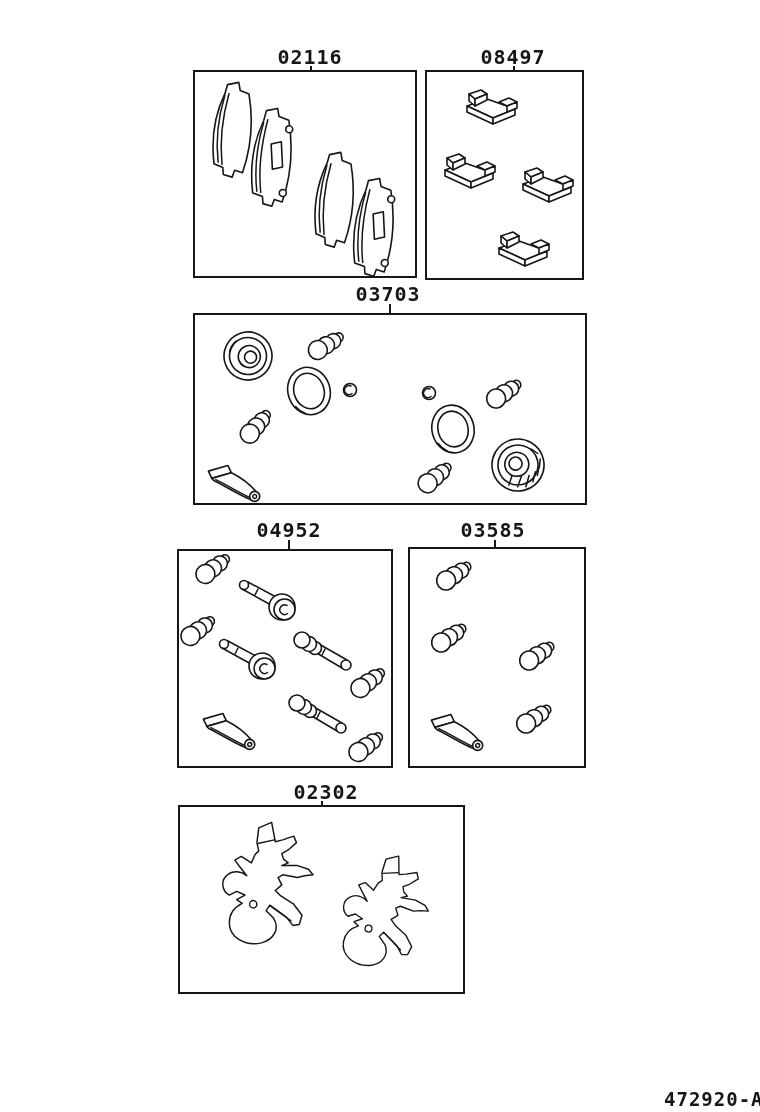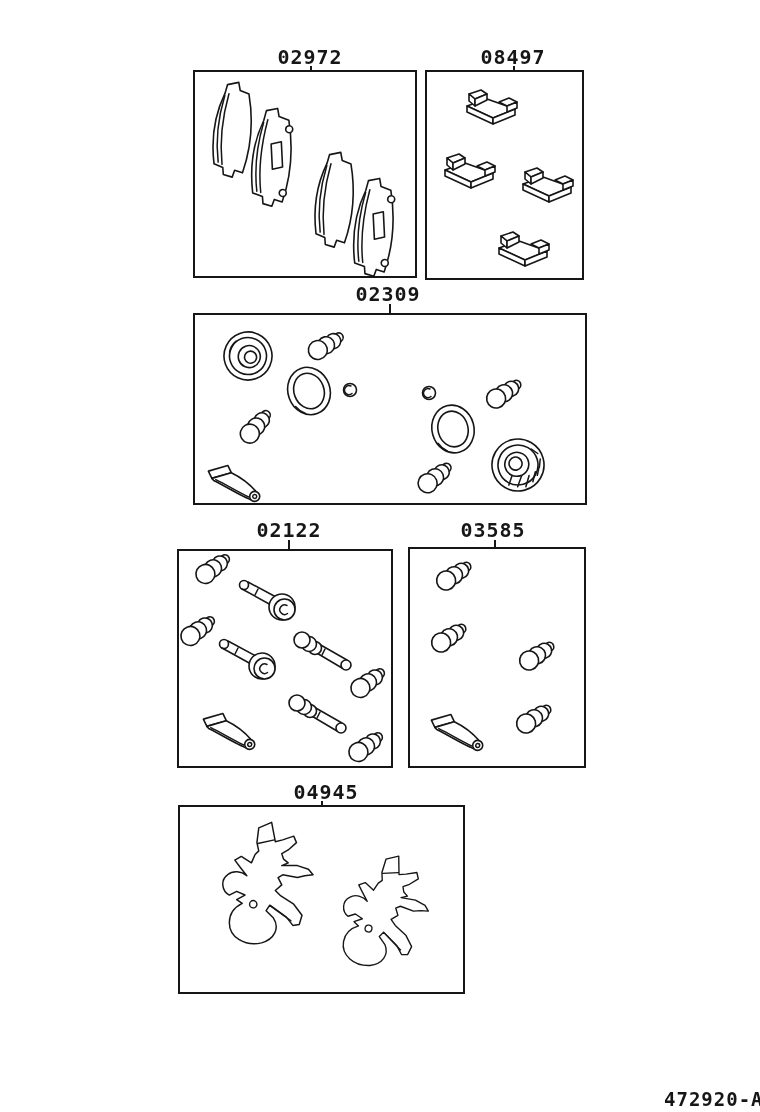--- a/index.html
+++ b/index.html
@@ -126,21 +126,21 @@
         L49,43 L53,39 L51,30 Z"></path>
       <circle class="l" cx="47" cy="97" r="4"></circle>
       <path class="l" d="M52,31 L70,27"></path>
       <path class="l" d="M66,99 L88,115"></path>
     </g>
   </defs>
 </svg>
 
 <div class="page">
 
-  <div class="plabel" style="left:310px;top:47px">02972</div>
+  <div class="plabel" style="left:310px;top:47px">02116</div>
   <div class="leader" style="left:310px;top:66px;height:5px"></div>
   <div class="pbox" style="left:193px;top:70px;width:224px;height:208px">
     <svg width="220" height="204" viewBox="0 0 220 204">
       <use href="#pad-inner" xlink:href="#pad-inner" transform="translate(10,6) rotate(4)"></use>
       <use href="#pad-outer" xlink:href="#pad-outer" transform="translate(48,30) rotate(4)"></use>
       <use href="#pad-inner" xlink:href="#pad-inner" transform="translate(112,76) rotate(4)"></use>
       <use href="#pad-outer" xlink:href="#pad-outer" transform="translate(150,100) rotate(4)"></use>
     </svg>
   </div>
 
@@ -148,39 +148,39 @@
   <div class="leader" style="left:513px;top:66px;height:5px"></div>
   <div class="pbox" style="left:425px;top:70px;width:159px;height:210px">
     <svg width="155" height="206" viewBox="0 0 155 206">
       <use href="#clip" xlink:href="#clip" transform="translate(30,12)"></use>
       <use href="#clip" xlink:href="#clip" transform="translate(8,76)"></use>
       <use href="#clip" xlink:href="#clip" transform="translate(86,90)"></use>
       <use href="#clip" xlink:href="#clip" transform="translate(62,154)"></use>
     </svg>
   </div>
 
-  <div class="plabel" style="left:388px;top:284px">02309</div>
+  <div class="plabel" style="left:388px;top:284px">03703</div>
   <div class="leader" style="left:389px;top:304px;height:9px"></div>
   <div class="pbox" style="left:193px;top:313px;width:394px;height:192px">
     <svg width="390" height="188" viewBox="0 0 390 188">
       <use href="#donut" xlink:href="#donut" transform="translate(53,41) rotate(-20)"></use>
       <use href="#boot" xlink:href="#boot" transform="translate(132,30) rotate(-12)"></use>
       <use href="#ringseal" xlink:href="#ringseal" transform="translate(114,76) rotate(-20)"></use>
       <use href="#cap" xlink:href="#cap" transform="translate(155,75)"></use>
       <use href="#boot" xlink:href="#boot" transform="translate(62,111) rotate(-30)"></use>
       <use href="#tube" xlink:href="#tube" transform="translate(12,147) rotate(4)"></use>
       <use href="#cap" xlink:href="#cap" transform="translate(234,78)"></use>
       <use href="#boot" xlink:href="#boot" transform="translate(310,78) rotate(-15)"></use>
       <use href="#ringseal" xlink:href="#ringseal" transform="translate(258,114) rotate(-15)"></use>
       <use href="#boot" xlink:href="#boot" transform="translate(241,162) rotate(-20)"></use>
       <use href="#donut-shaded" xlink:href="#donut-shaded" transform="translate(323,150) rotate(-15)"></use>
     </svg>
   </div>
 
-  <div class="plabel" style="left:289px;top:520px">02122</div>
+  <div class="plabel" style="left:289px;top:520px">04952</div>
   <div class="leader" style="left:288px;top:540px;height:9px"></div>
   <div class="pbox" style="left:177px;top:549px;width:216px;height:219px">
     <svg width="212" height="215" viewBox="0 0 212 215">
       <use href="#boot" xlink:href="#boot" transform="translate(35,17) rotate(-18)"></use>
       <use href="#pin-head" xlink:href="#pin-head" transform="translate(59,27)"></use>
       <use href="#boot" xlink:href="#boot" transform="translate(20,79) rotate(-18)"></use>
       <use href="#pin-head" xlink:href="#pin-head" transform="translate(39,86)"></use>
       <use href="#pin-sleeve" xlink:href="#pin-sleeve" transform="translate(116,81)"></use>
       <use href="#boot" xlink:href="#boot" transform="translate(190,131) rotate(-18)"></use>
       <use href="#tube" xlink:href="#tube" transform="translate(23,159) rotate(4)"></use>
@@ -194,21 +194,21 @@
   <div class="pbox" style="left:408px;top:547px;width:178px;height:221px">
     <svg width="174" height="217" viewBox="0 0 174 217">
       <use href="#boot" xlink:href="#boot" transform="translate(45,26) rotate(-15)"></use>
       <use href="#boot" xlink:href="#boot" transform="translate(40,88) rotate(-15)"></use>
       <use href="#boot" xlink:href="#boot" transform="translate(128,106) rotate(-15)"></use>
       <use href="#boot" xlink:href="#boot" transform="translate(125,169) rotate(-15)"></use>
       <use href="#tube" xlink:href="#tube" transform="translate(20,162) rotate(4)"></use>
     </svg>
   </div>
 
-  <div class="plabel" style="left:326px;top:782px">04945</div>
+  <div class="plabel" style="left:326px;top:782px">02302</div>
   <div class="leader" style="left:321px;top:801px;height:4px"></div>
   <div class="pbox" style="left:178px;top:805px;width:287px;height:189px">
     <svg width="283" height="185" viewBox="0 0 283 185">
       <use href="#shim" xlink:href="#shim" transform="translate(30,8) scale(0.92)"></use>
       <use href="#shim" xlink:href="#shim" transform="translate(152,40) scale(0.86) rotate(10,57,70)"></use>
     </svg>
   </div>
 
   <div class="figcode" style="left:664px;top:1088px">472920-A</div>
 

